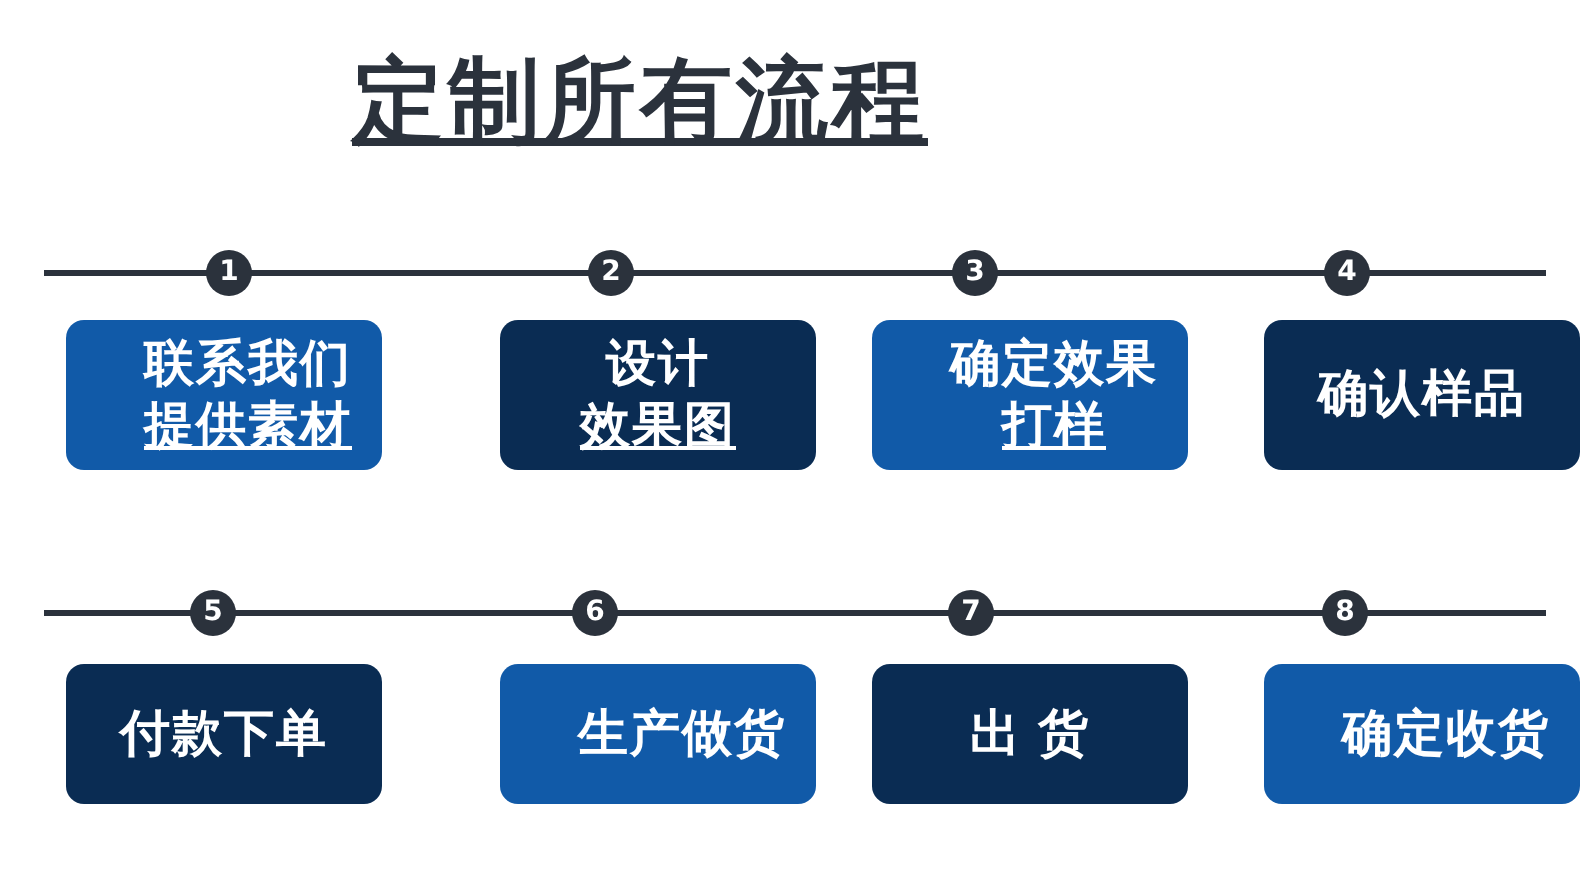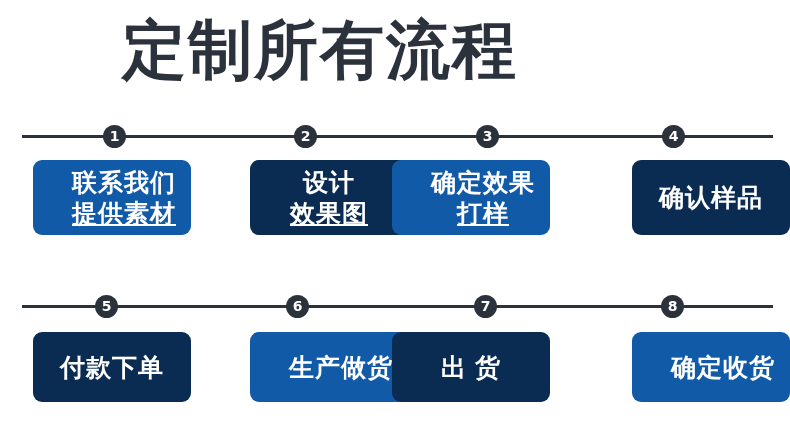--- a/index.html
+++ b/index.html
@@ -21,26 +21,27 @@
     background: #ffffff;
   }
 
   
   .title {
     position: absolute;
     left: 0;
     top: 20px;
     width: 640px;
     text-align: center;
-    font-size: 64px;
+    font-size: 46px;
     line-height: 60px;
     font-weight: 700;
     color: #2b323c;
     letter-spacing: 2px;
     white-space: nowrap;
+    text-decoration: underline;
   }
 
   
   .row {
     position: absolute;
     left: 0;
     width: 790px;
   }
   .row-1 { top: 118px; }
   .row-2 { top: 288px; }
@@ -95,21 +96,21 @@
     top: 44px;
     height: 70px;
   }
   .box.blue  { background: #115aa8; padding-left: 24px; }
   .box.navy  { background: #0a2c53; }
   .box .line2 { display: block; text-decoration: underline; }
 
   
   .c1 { left: 33px; }
   .c2 { left: 222px; margin-left: 28px; }
-  .c3 { left: 392px; }
+  .c3 { left: 436px; }
   .c4 { left: 632px; }
   .b1 { left: 114px; }
   .b2 { left: 305px; }
   .b3 { left: 487px; }
   .b4 { left: 673px; }
   .row-2 .b1 { left: 106px; }
   .row-2 .b2 { left: 297px; }
   .row-2 .b3 { left: 485px; }
   .row-2 .b4 { left: 672px; }
 </style>

